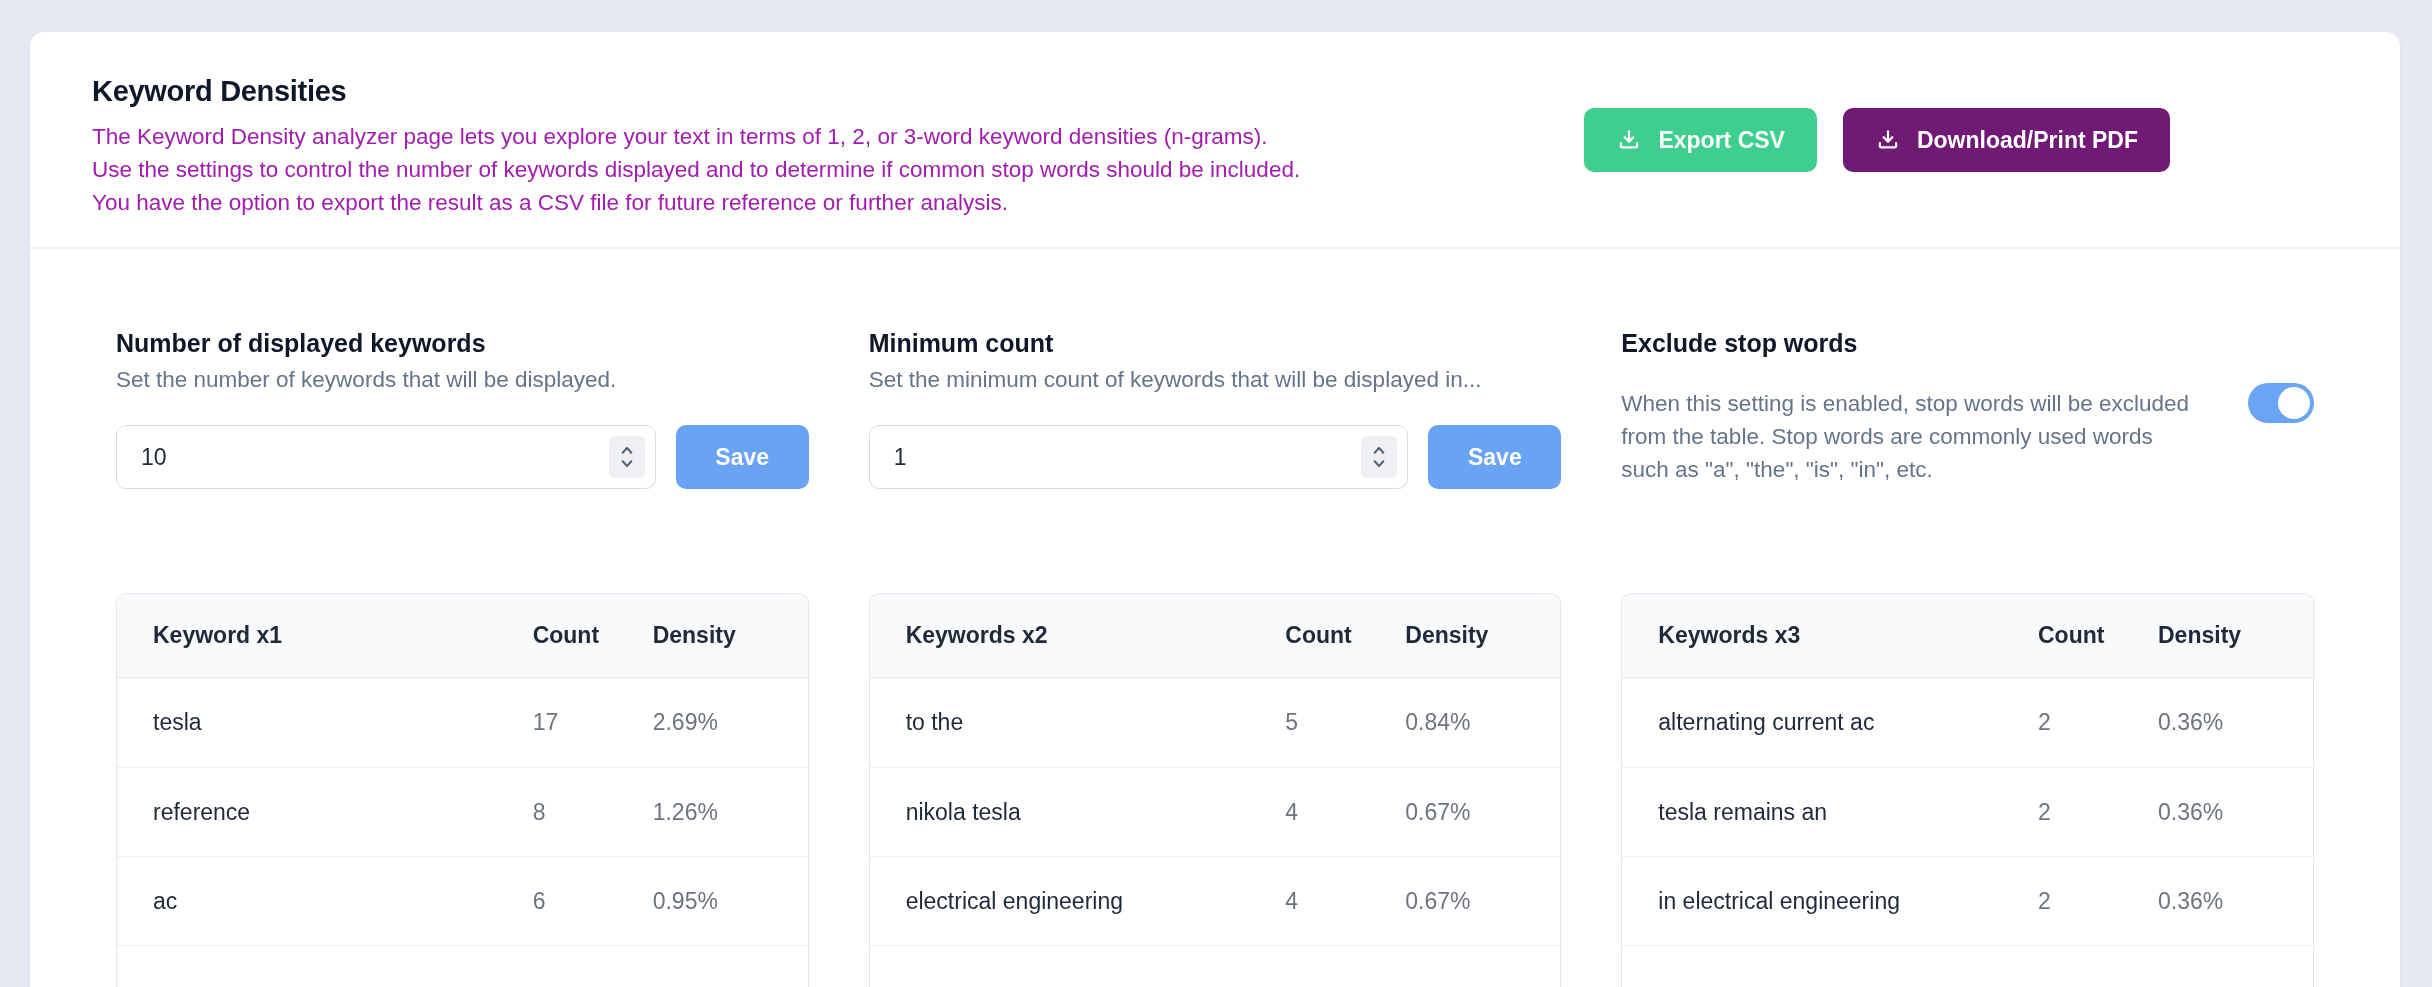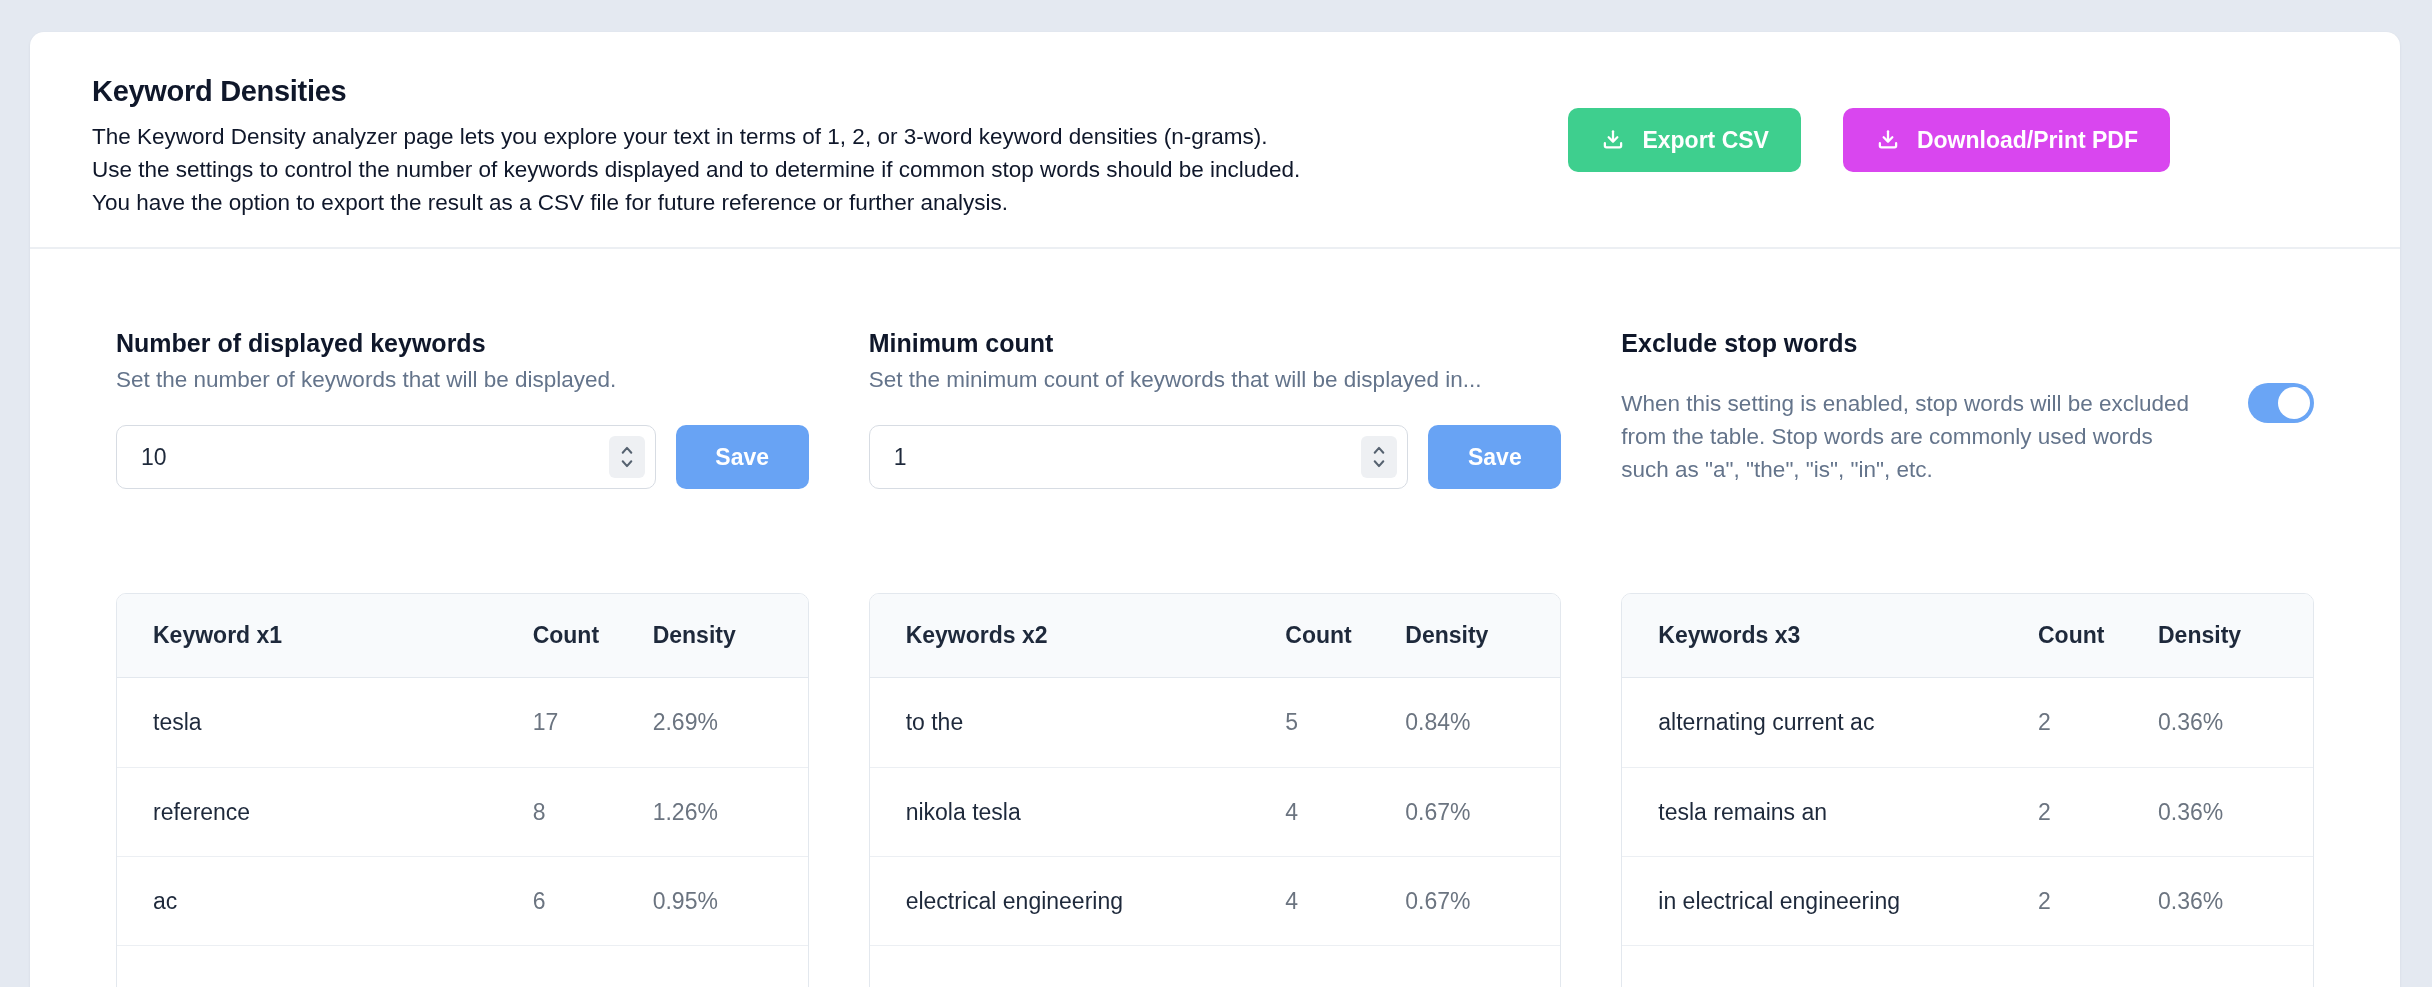--- a/index.html
+++ b/index.html
@@ -30,46 +30,46 @@
   .page-title {
     font-size: 29px;
     font-weight: 700;
     color: #0f172a;
     letter-spacing: -0.3px;
   }
   .header-desc { margin-top: 12px; }
   .header-desc p {
     font-size: 22.5px;
     line-height: 33px;
-    color: #0f172a;
+    color: #a21caf;
   }
   .header-actions {
     display: flex;
-    gap: 42px;
+    gap: 26px;
     margin-top: 33px;
     margin-right: 168px;
   }
   .btn {
     display: inline-flex;
     align-items: center;
     justify-content: center;
     gap: 16px;
     height: 64px;
     padding: 0 32px;
     border: none;
     border-radius: 10px;
     font-family: "Liberation Sans", sans-serif;
     font-size: 23px;
     font-weight: 700;
     color: #ffffff;
     cursor: pointer;
     white-space: nowrap;
   }
   .btn-green { background: #3ecf8e; }
-  .btn-red   { background: #d946ef; }
+  .btn-red   { background: #701a75; }
   .btn-icon { display: inline-flex; width: 26px; height: 26px; }
   .btn-icon svg { width: 26px; height: 26px; }
   
   .content { padding: 0 86px; }
   .settings-grid {
     margin-top: 80px;
     display: grid;
     grid-template-columns: 1fr 1fr 1fr;
     gap: 60px;
   }

